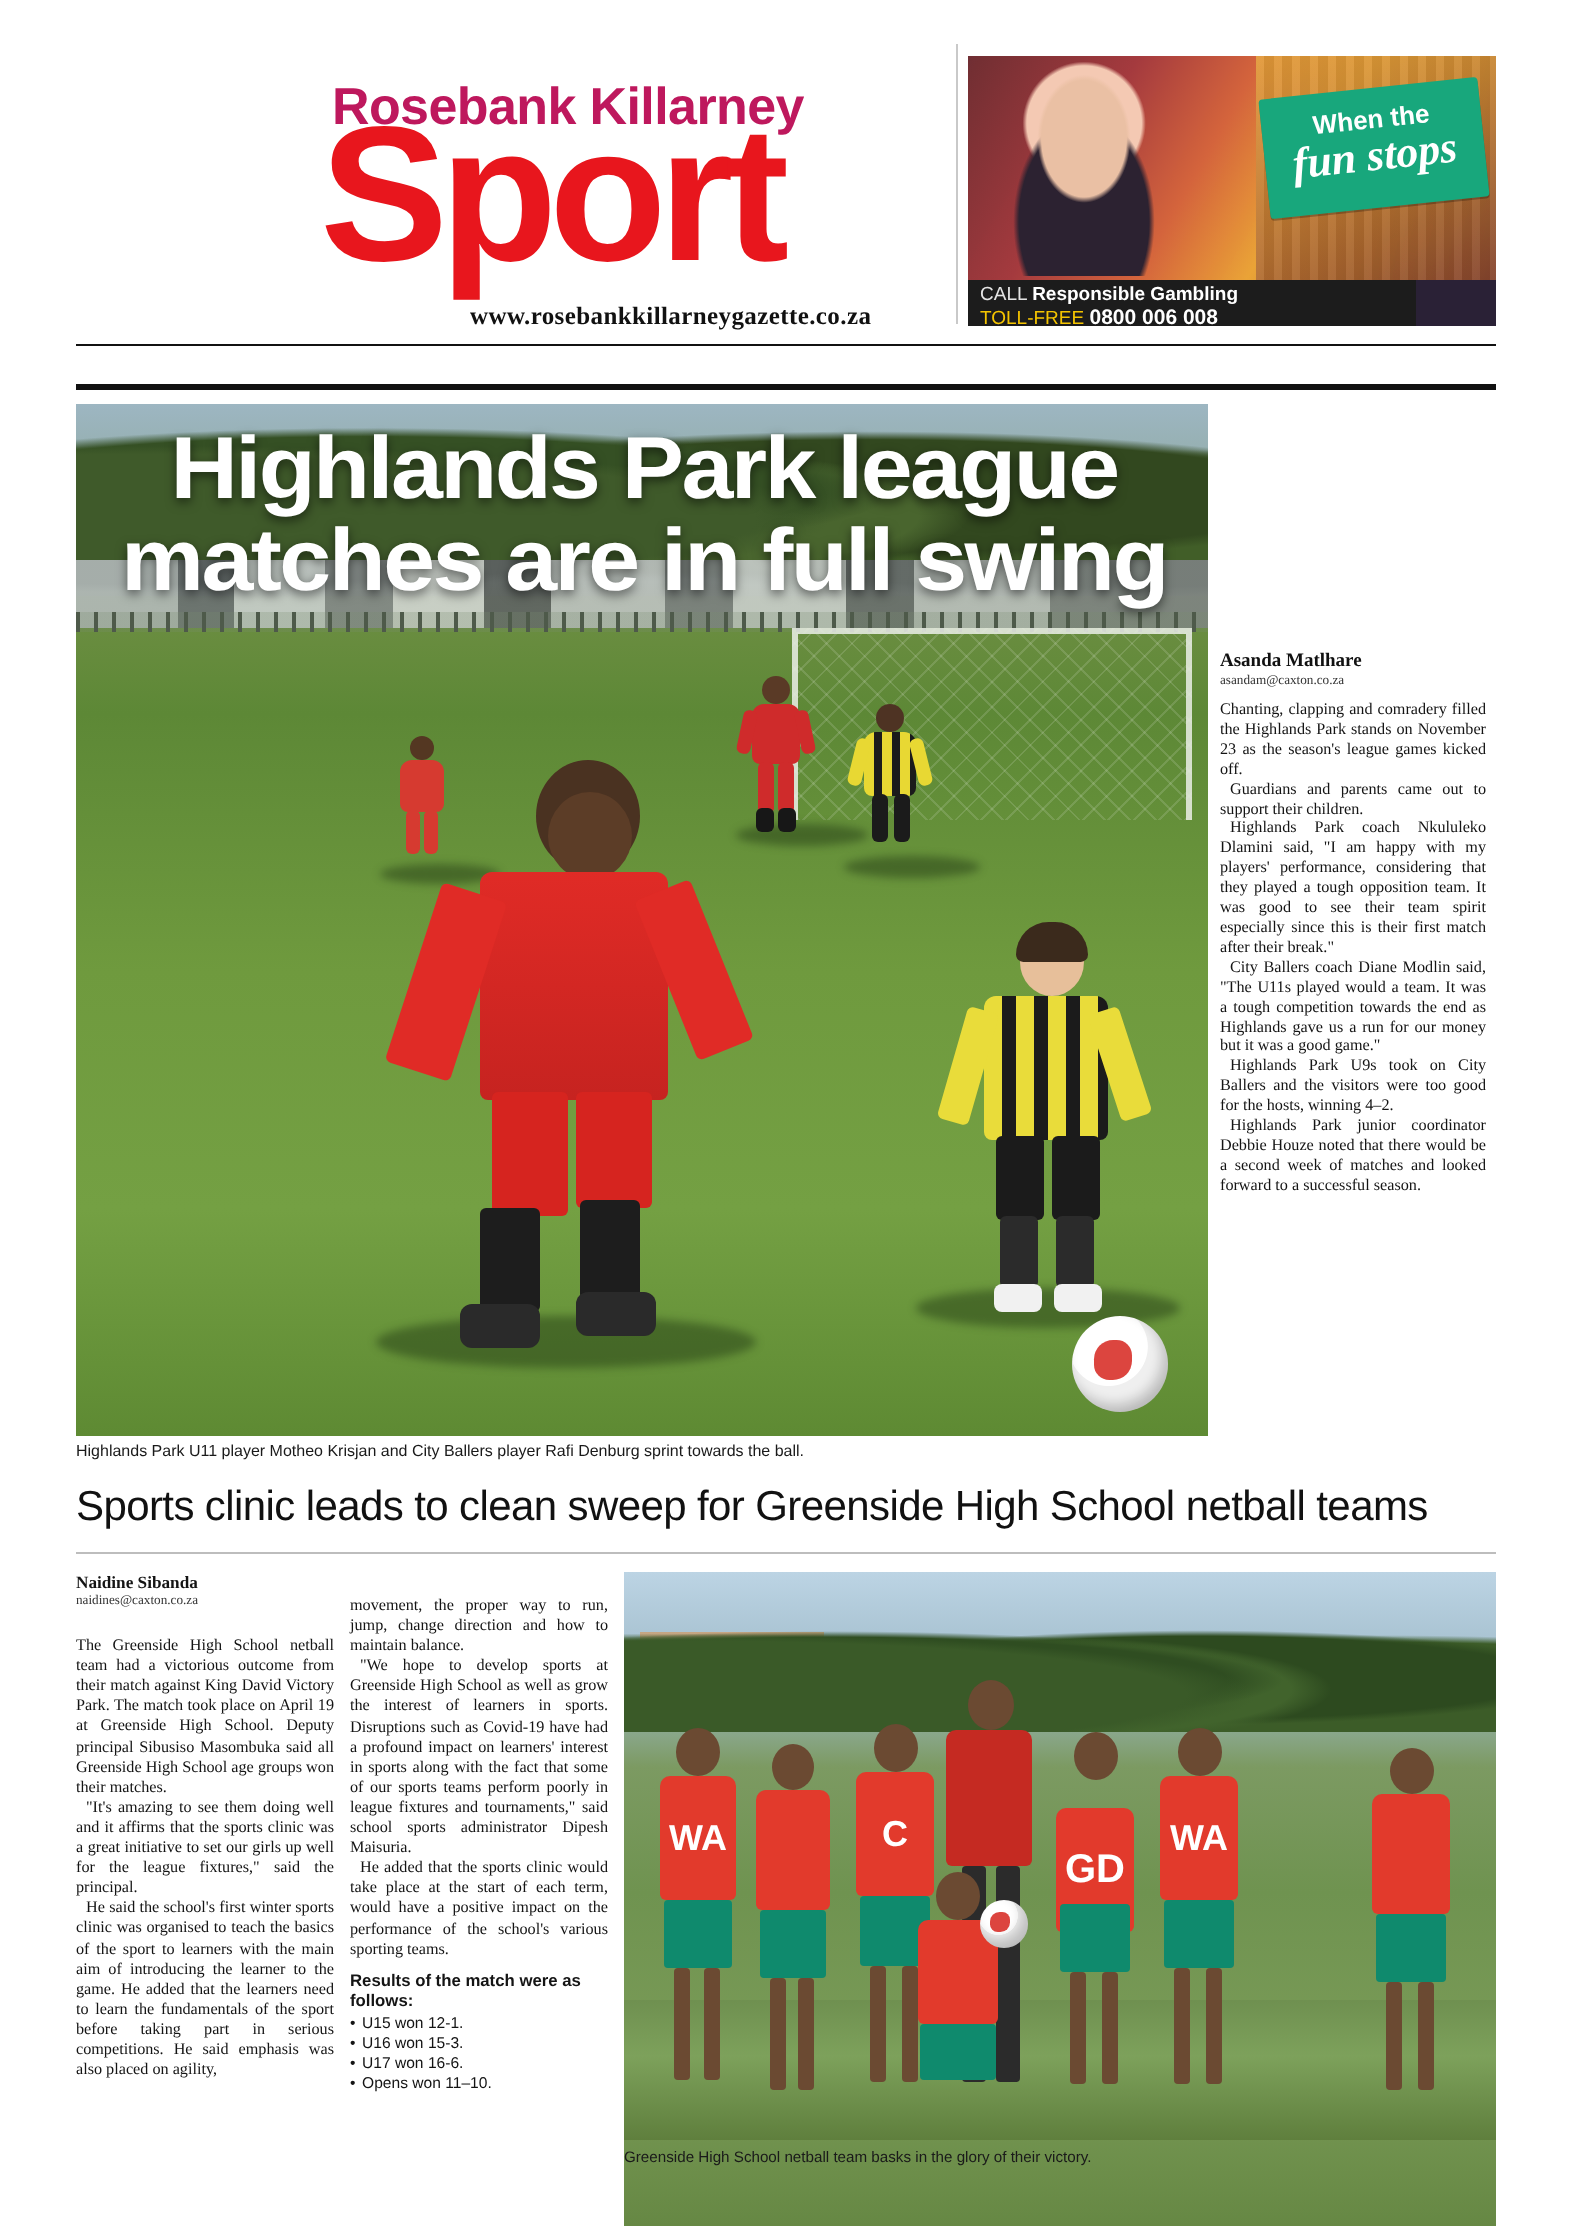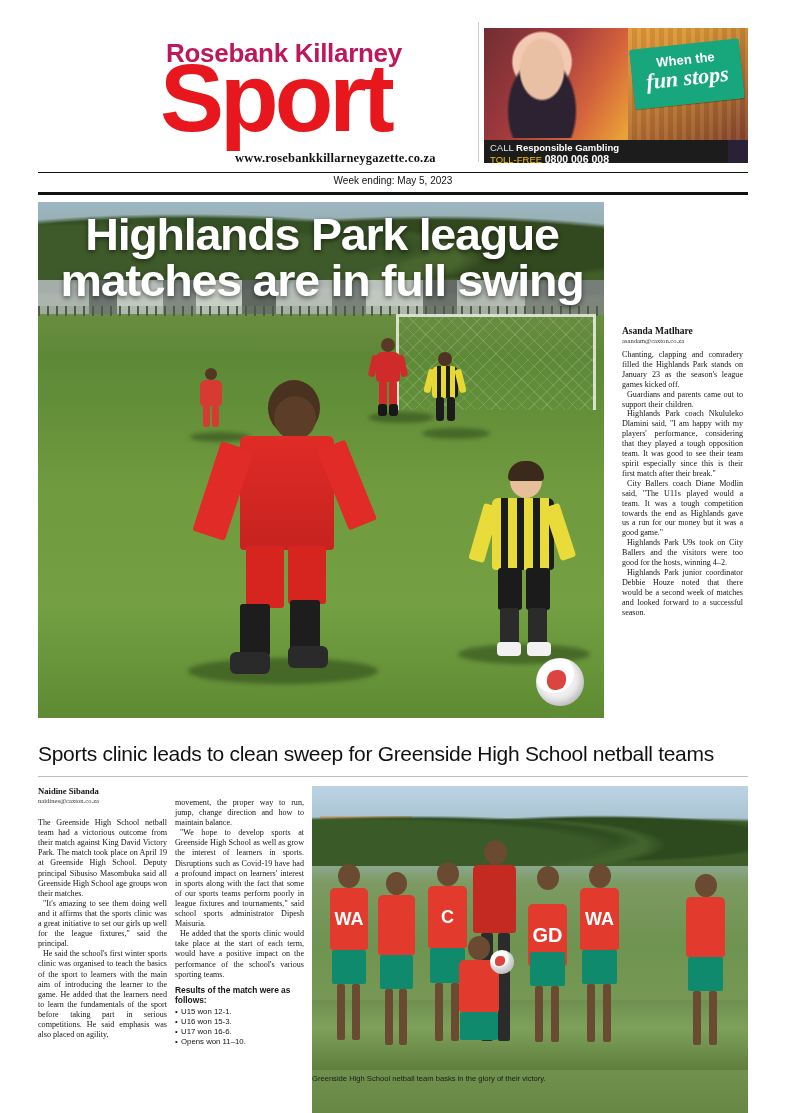--- a/index.html
+++ b/index.html
@@ -116,21 +116,21 @@
   .ad-stamp .l2 {
     font-family: "Liberation Serif", serif;
     font-style: italic;
     font-size: 22px;
     font-weight: bold;
     margin-top: -2px;
   }
   .ad-bar {
     position: absolute;
     left: 0; bottom: 0;
-    width: 244px; height: 23px;
+    width: 224px; height: 23px;
     background: #1c1c1c;
     color: #ffffff;
     font-family: "Liberation Sans", sans-serif;
     font-size: 9.5px;
     padding: 3px 0 0 6px;
     line-height: 9.5px;
   }
   .ad-bar .row1 { color: #e4e4e4; }
   .ad-bar .row1 b { color: #ffffff; }
   .ad-bar .row2 { margin-top: 2px; color: #f5c400; }
@@ -246,21 +246,21 @@
     text-shadow: 0 2px 5px rgba(0,0,0,.55);
     transform: scaleX(1.06);
   }
 
   
   .lead-side {
     position: absolute;
     left: 566px; top: 0;
     width: 144px; height: 516px;
     background: #ffffff;
-    padding: 124px 5px 4px 18px;
+    padding: 124px 5px 4px 6px;
   }
   .side-byline {
     font-family: "Liberation Serif", serif;
     font-weight: bold;
     font-size: 9.5px;
     color: #111;
     line-height: 11px;
   }
   .side-email {
     font-family: "Liberation Serif", serif;
@@ -444,21 +444,20 @@
         <b>Responsible Gambling</b>
       </div>
       <div class="row2">
         <span>TOLL-FREE</span>
         <b>0800 006 008</b>
       </div>
     </div>
   </div>
 
   <div class="rule-top"></div>
-  <div class="week-ending">Week ending: May 5, 2023</div>
   <div class="rule-bottom"></div>
 
   <div class="lead">
 
     <div class="lead-photo">
       <div class="lp-trees"></div>
       <div class="lp-cars"></div>
       <div class="lp-fence"></div>
       <div class="lp-goal"></div>
 
@@ -524,30 +523,31 @@
 
       <div class="ball" style="left:498px; top:456px; width:48px; height:48px;"></div>
 
       <div class="lead-head">Highlands Park league matches are in full swing</div>
     </div>
 
     <div class="lead-side">
       <div class="side-byline">Asanda Matlhare</div>
       <div class="side-email">asandam@caxton.co.za</div>
       <div class="side-body">
-        <p class="first">Chanting, clapping and comradery filled the Highlands Park stands on January 23 as the season's league games kicked off.</p>
+        <p class="first">Chanting, clapping and comradery filled the Highlands Park stands on November 23 as the season's league games kicked off.</p>
         <p>Guardians and parents came out to support their children.</p>
         <p>Highlands Park coach Nkululeko Dlamini said, "I am happy with my players' performance, considering that they played a tough opposition team. It was good to see their team spirit especially since this is their first match after their break."</p>
         <p>City Ballers coach Diane Modlin said, "The U11s played would a team. It was a tough competition towards the end as Highlands gave us a run for our money but it was a good game."</p>
         <p>Highlands Park U9s took on City Ballers and the visitors were too good for the hosts, winning 4–2.</p>
         <p>Highlands Park junior coordinator Debbie Houze noted that there would be a second week of matches and looked forward to a successful season.</p>
       </div>
     </div>
   </div>
 
+  <div class="lead-caption">Highlands Park U11 player Motheo Krisjan and City Ballers player Rafi Denburg sprint towards the ball.</div>
 
   <div class="sec-head">Sports clinic leads to clean sweep for Greenside High School netball teams</div>
   <div class="sec-rule"></div>
 
   <div class="col col1">
     <div class="byline2">Naidine Sibanda</div>
     <div class="byline2-email">naidines@caxton.co.za</div>
     <p class="first">The Greenside High School netball team had a victorious outcome from their match against King David Victory Park. The match took place on April 19 at Greenside High School. Deputy principal Sibusiso Masombuka said all Greenside High School age groups won their matches.</p>
     <p>"It's amazing to see them doing well and it affirms that the sports clinic was a great initiative to set our girls up well for the league fixtures," said the principal.</p>
     <p>He said the school's first winter sports clinic was organised to teach the basics of the sport to learners with the main aim of introducing the learner to the game. He added that the learners need to learn the fundamentals of the sport before taking part in serious competitions. He said emphasis was also placed on agility,</p>

